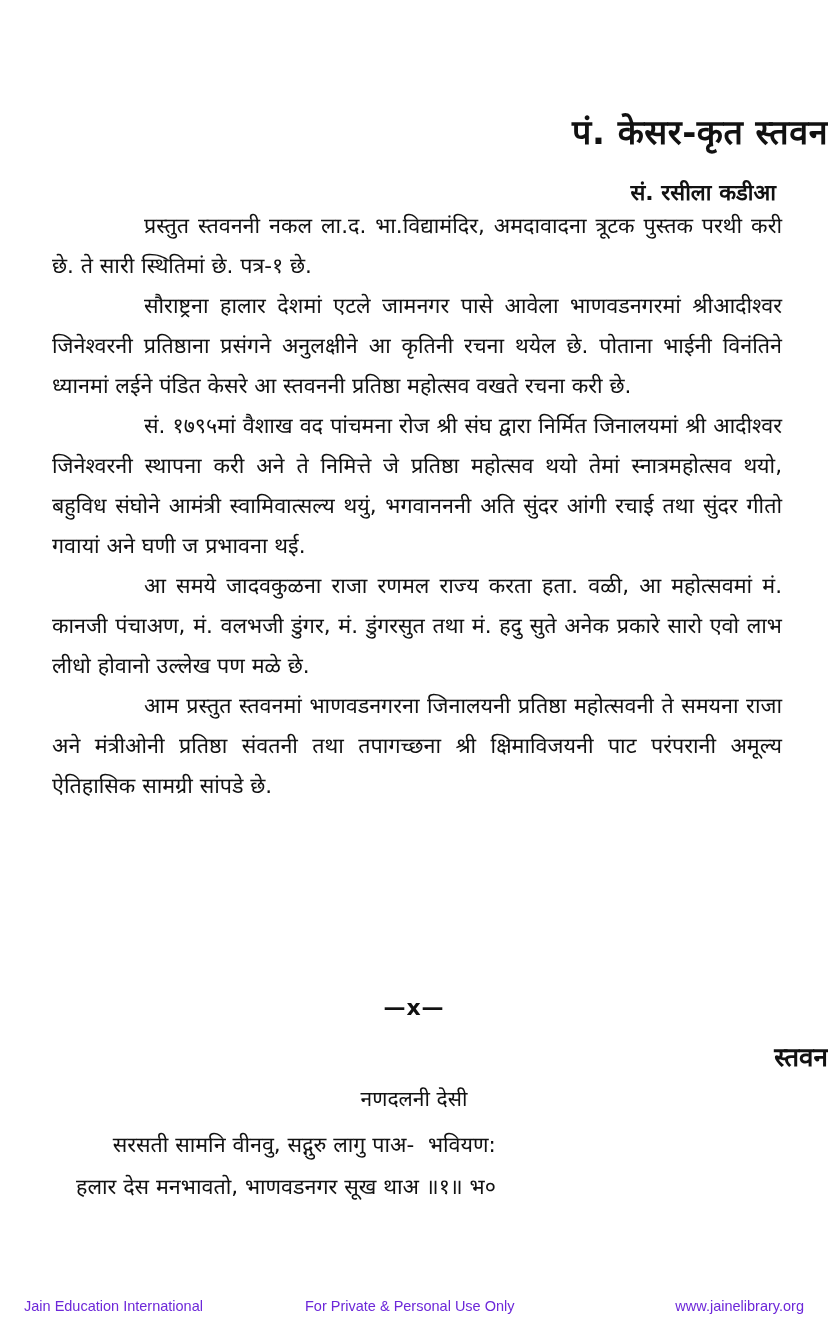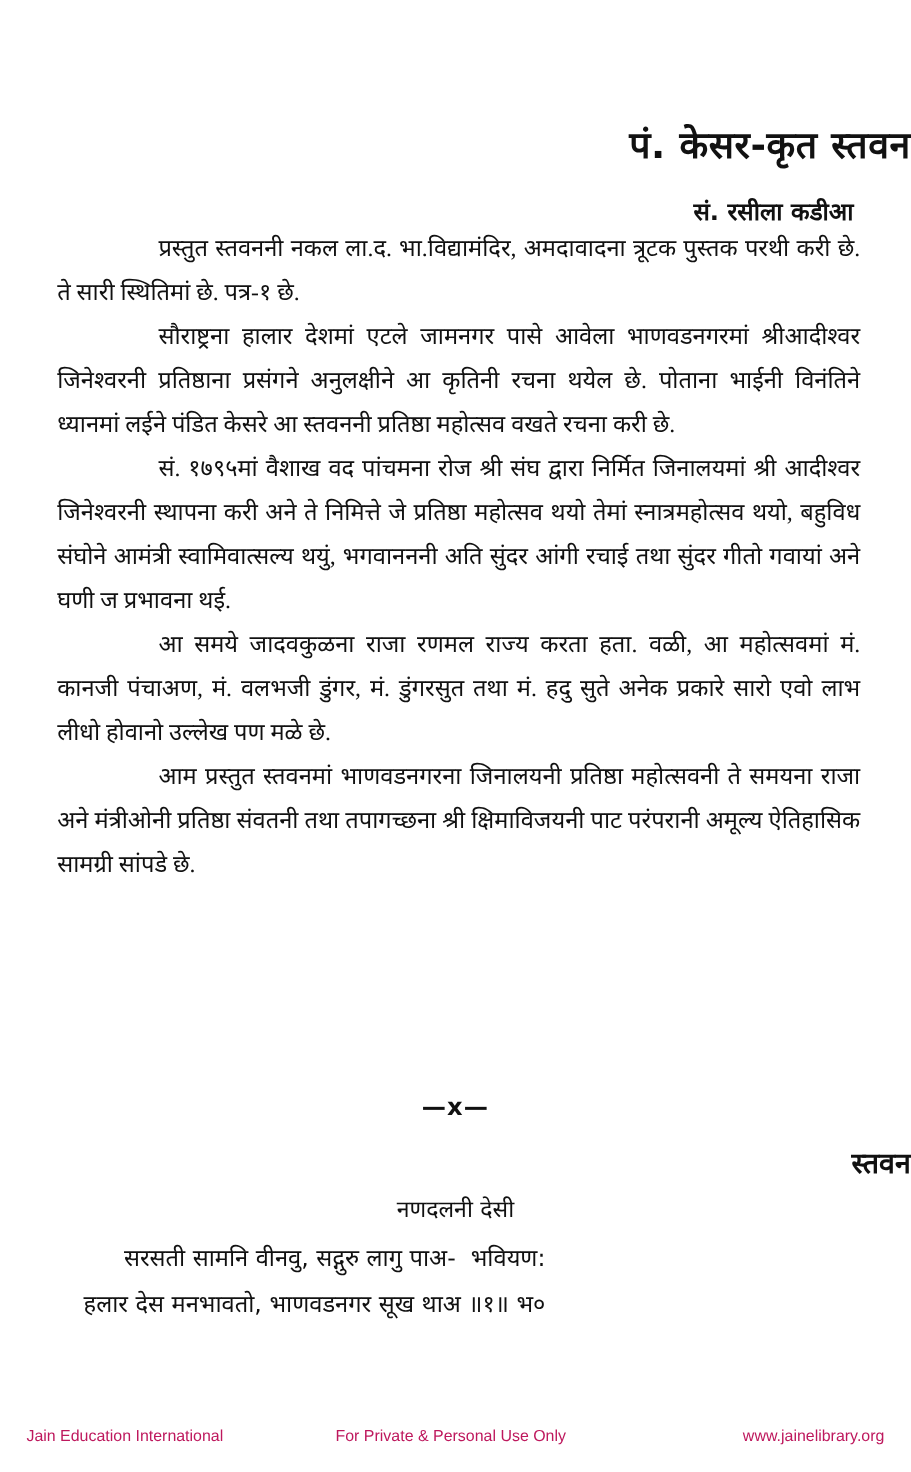--- a/index.html
+++ b/index.html
@@ -45,21 +45,20 @@
       top: 206px;
       width: 730px;
       font-size: 21.5px;
       line-height: 40px;
     }
     .para {
       margin: 0;
       text-indent: 92px;
       text-align: justify;
       text-align-last: left;
-      font-family: Liberation Serif, serif;
     }
     .divider {
       position: absolute;
       top: 995px;
       left: 0;
       width: 828px;
       text-align: center;
       font-size: 22px;
       font-weight: bold;
       letter-spacing: 1px;
@@ -94,21 +93,21 @@
       text-align: right;
     }
     .footer {
       position: absolute;
       top: 1298px;
       left: 0;
       width: 828px;
       height: 20px;
       font-family: "Liberation Sans", sans-serif;
       font-size: 14.5px;
-      color: #be185d;
+      color: #6d28d9;
     }
     .footer span {
       position: absolute;
       top: 0;
     }
     .f-left { left: 24px; }
     .f-center { left: 305px; }
     .f-right { right: 24px; margin-left: 38px; }
   </style>
 </head>

